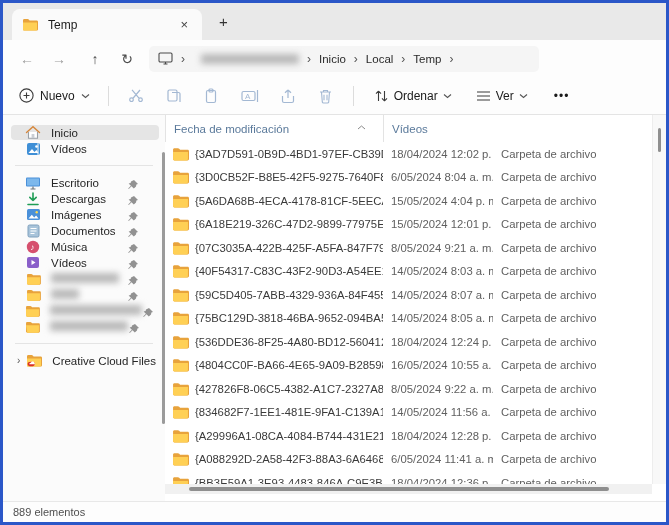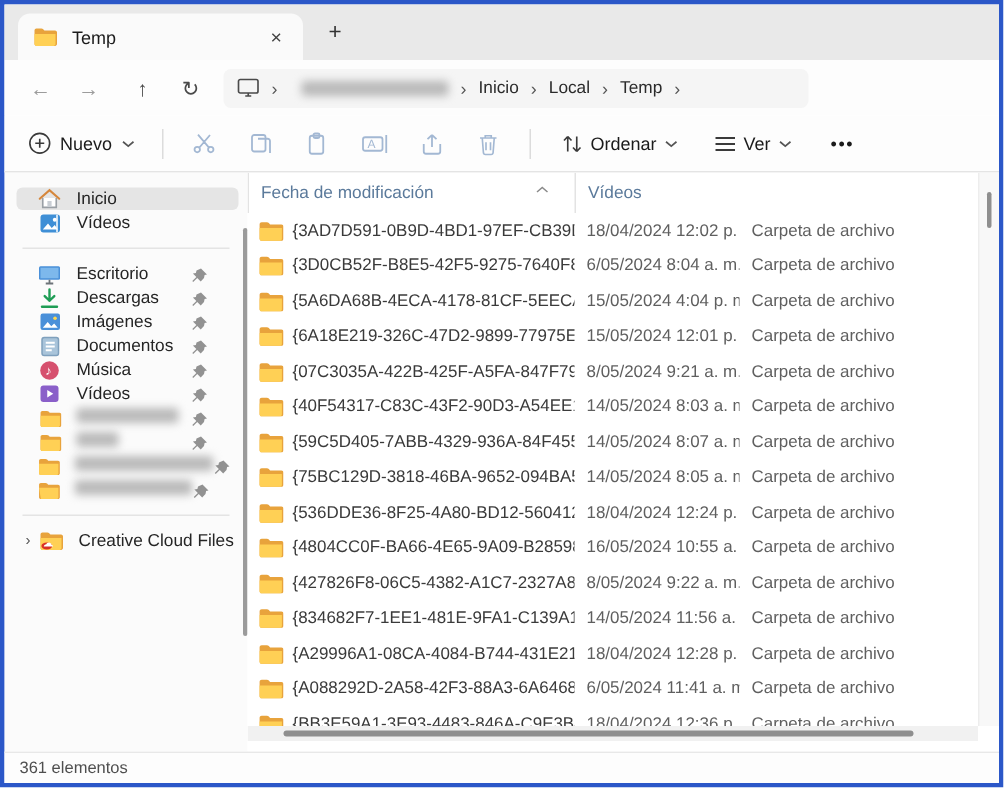--- a/index.html
+++ b/index.html
@@ -597,16 +597,16 @@
       <div class="hscroll">
           <div class="hthumb"></div>
         </div>
       <div class="vscroll">
           <div class="vthumb"></div>
         </div>
     </div>
   </div>
 
   <div class="statusbar">
-    <span class="status-text">361 elementos</span>
+    <span class="status-text">889 elementos</span>
   </div>
 
 </div>
 
 </body></html>

